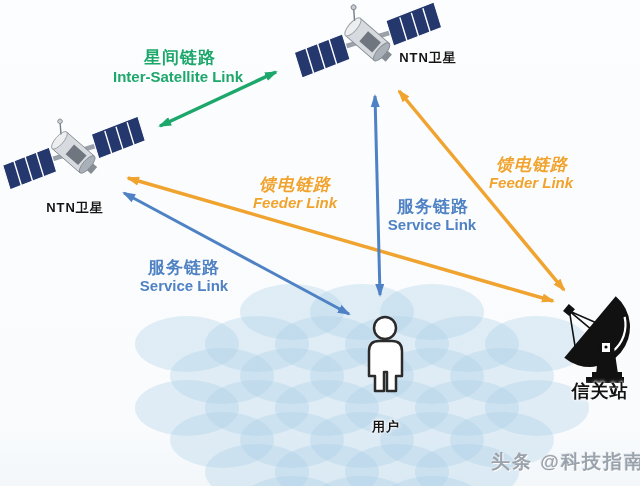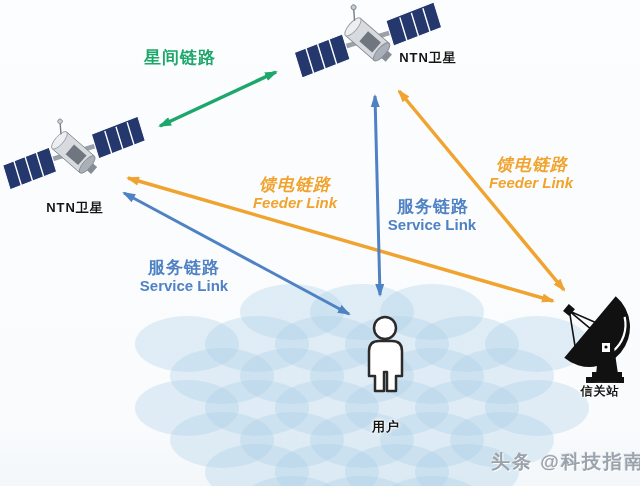--- a/index.html
+++ b/index.html
@@ -13,21 +13,21 @@
     position:absolute;transform:translate(-50%,-50%);
     font-weight:bold;white-space:nowrap;line-height:1;
     text-shadow:0 0 3px #fff,0 0 3px #fff,0 0 5px #fff;
   }
   .zh{font-size:17px;letter-spacing:1px;}
   .en{font-size:15px;}
   .c-green{color:#1ca76b;}
   .c-orange{color:#f0a32e;font-style:italic;}
   .c-blue{color:#4e82c4;}
   .node{font-size:13px;color:#141414;letter-spacing:1px;}
-  .gw{font-size:12px;}
+  .gw{font-size:18px;}
   .watermark{
     position:absolute;transform:translate(-50%,-50%);
     font-size:19px;font-weight:bold;color:#9aa2ac;letter-spacing:2px;
     text-shadow:1px 1px 0 #ffffff,-1px -1px 0 #e4e9ee;white-space:nowrap;
   }
 </style>
 </head>
 <body>
 
 <div id="stage">
@@ -132,20 +132,21 @@
       </g>
       <polygon points="600,340 613,340 618,374 596,374" fill="#111111"></polygon>
       <rect x="592" y="372" width="30" height="5" fill="#111111"></rect>
       <rect x="586" y="377" width="38" height="6" fill="#111111"></rect>
       <rect x="602" y="343" width="8" height="9" fill="#ffffff"></rect>
       <circle cx="606" cy="347" r="1.6" fill="#111111"></circle>
     </g>
   </svg>
 
   <div class="lbl zh c-green" style="left:180px;top:57px">星间链路</div>
+  <div class="lbl en c-green" style="left:178px;top:76px">Inter-Satellite Link</div>
 
   <div class="lbl zh c-orange" style="left:295px;top:184px">馈电链路</div>
   <div class="lbl en c-orange" style="left:295px;top:202px">Feeder Link</div>
 
   <div class="lbl zh c-orange" style="left:532px;top:164px">馈电链路</div>
   <div class="lbl en c-orange" style="left:531px;top:182px">Feeder Link</div>
 
   <div class="lbl zh c-blue" style="left:184px;top:267px">服务链路</div>
   <div class="lbl en c-blue" style="left:184px;top:285px">Service Link</div>
 

